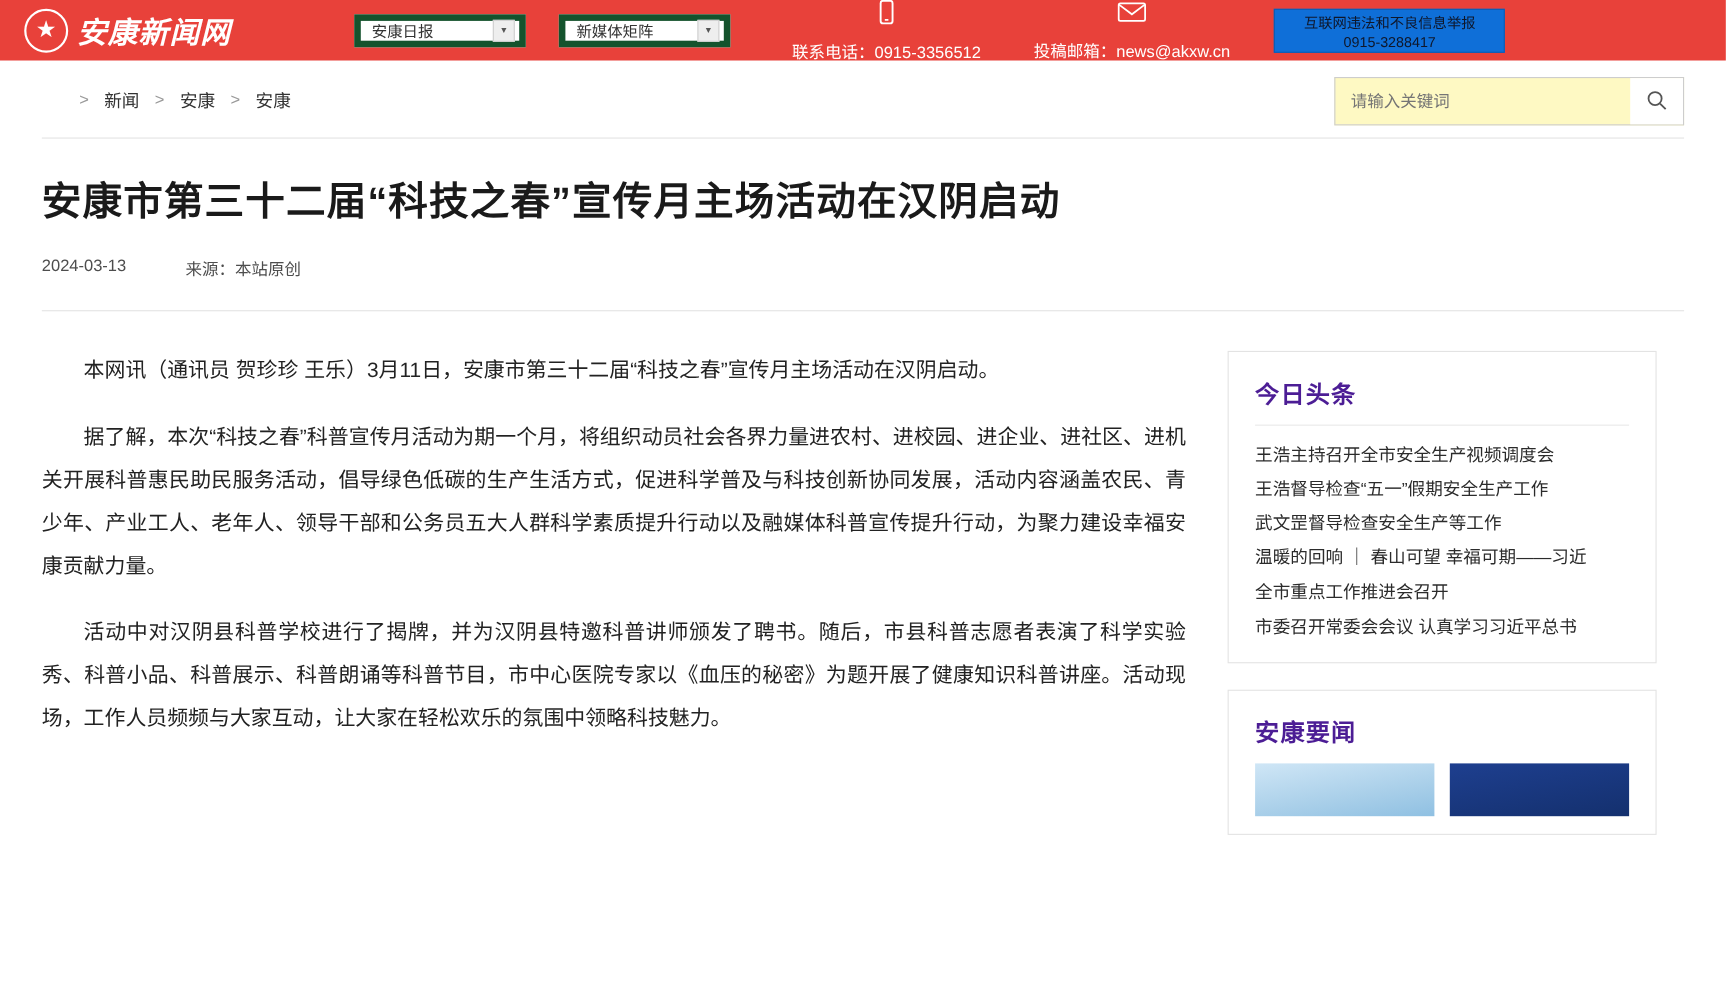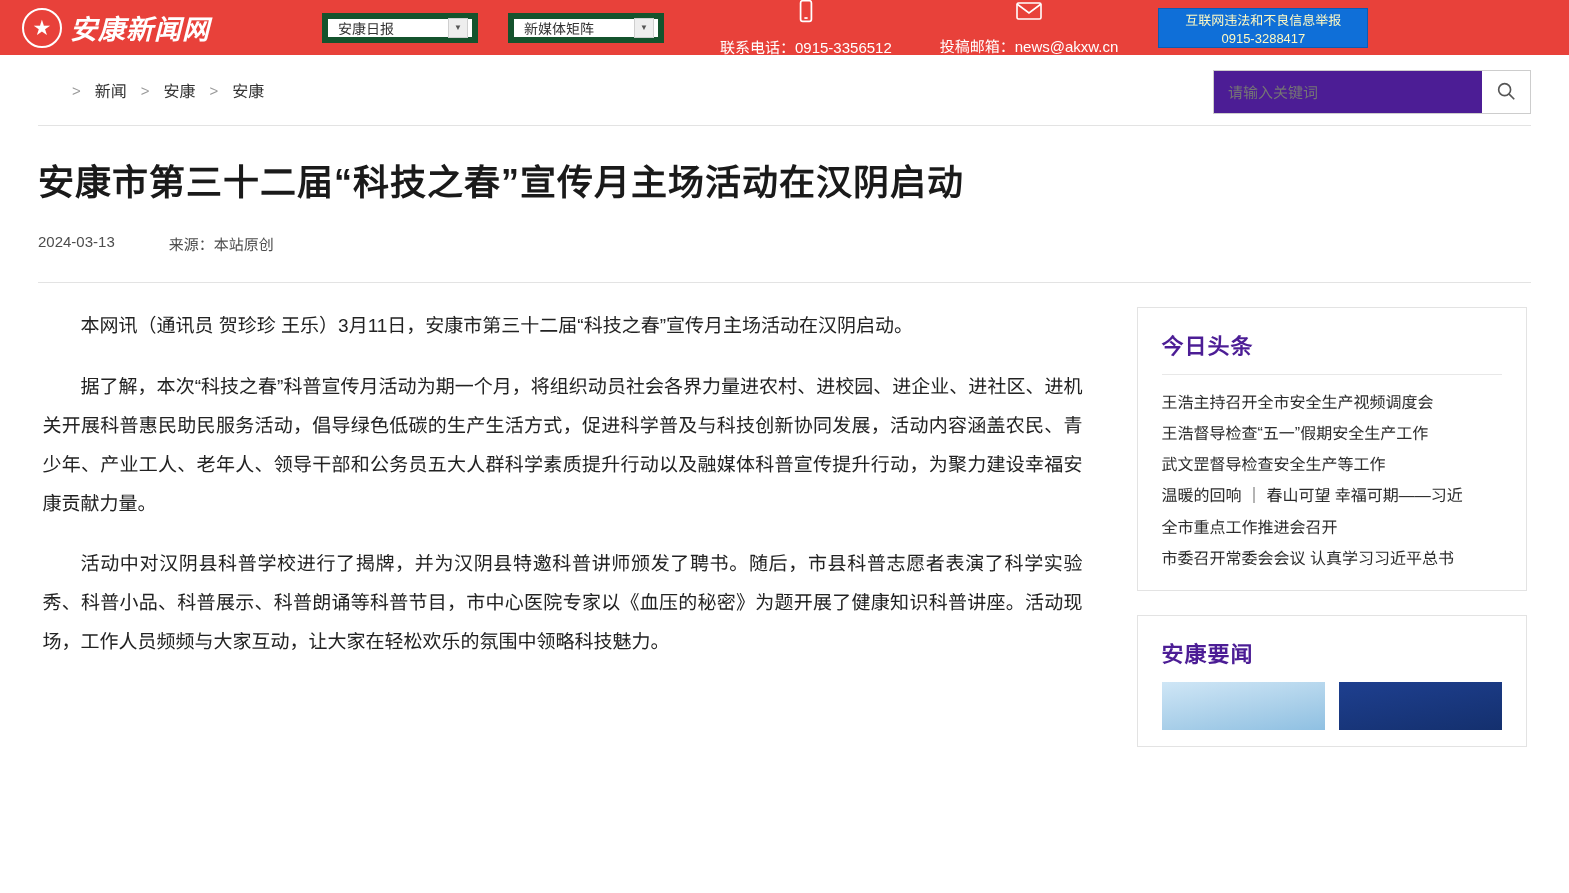--- a/index.html
+++ b/index.html
@@ -57,21 +57,21 @@
     display: flex; align-items: center; gap: 12px;
     margin-left: 56px;
     color: #ffffff; font-size: 15px; flex-direction: column;
   }
   .contact .txt { white-space: nowrap; }
   .ico-svg { display: block; }
   .mail { margin-left: 48px; }
   .report-btn {
     margin-left: 40px;
     background: #0f6fd8;
-    color: #fef9c3;
+    color: #0f172a;
     width: 210px;
     height: 40px;
     font-size: 13px;
     line-height: 1.45;
     text-align: center;
     padding-top: 3px;
     border: 1px solid #0a5cb4;
   }
 
   
@@ -82,21 +82,21 @@
     position: relative;
   }
   .crumbs { display: flex; align-items: center; gap: 0; padding-left: 20px;}
   .crumbs .sep { color: #9a9a9a; font-size: 15px; margin: 0 14px; }
   .crumbs .item { color: #333333; font-size: 16px; }
   .searchbox {
     position: absolute; right: 38px; top: 15px;
     width: 318px; height: 44px;
     border: 1px solid #cdcdcd;
     display: flex; align-items: center;
-    background: #4c1d95;
+    background: #fef9c3;
   }
   .searchbox input {
     flex: 1; border: 0; outline: none;
     font-size: 15px; color: #888;
     padding: 0 14px; height: 100%;
     font-family: "Liberation Sans", sans-serif;
     background: transparent;
   }
   .search-btn {
     width: 48px; height: 100%;
@@ -121,21 +121,21 @@
     line-height: 1.3;
   }
   .meta {
     margin-top: 26px;
     font-size: 15px;
     color: #4d4d4d;
     display: flex; gap: 54px;
   }
   .divider2 { height: 1px; background: #e3e3e3; margin: 28px 0 0 0; }
 
-  .cols { display: flex; gap: 54px; margin-top: 24px; justify-content: center; }
+  .cols { display: flex; gap: 38px; margin-top: 36px; }
   .maincol { width: 1040px; }
   .maincol p {
     font-size: 19px;
     line-height: 2.05;
     color: #222;
     margin: 0 0 22px 0;
     text-indent: 2em;
     text-align: justify;
   }
 

